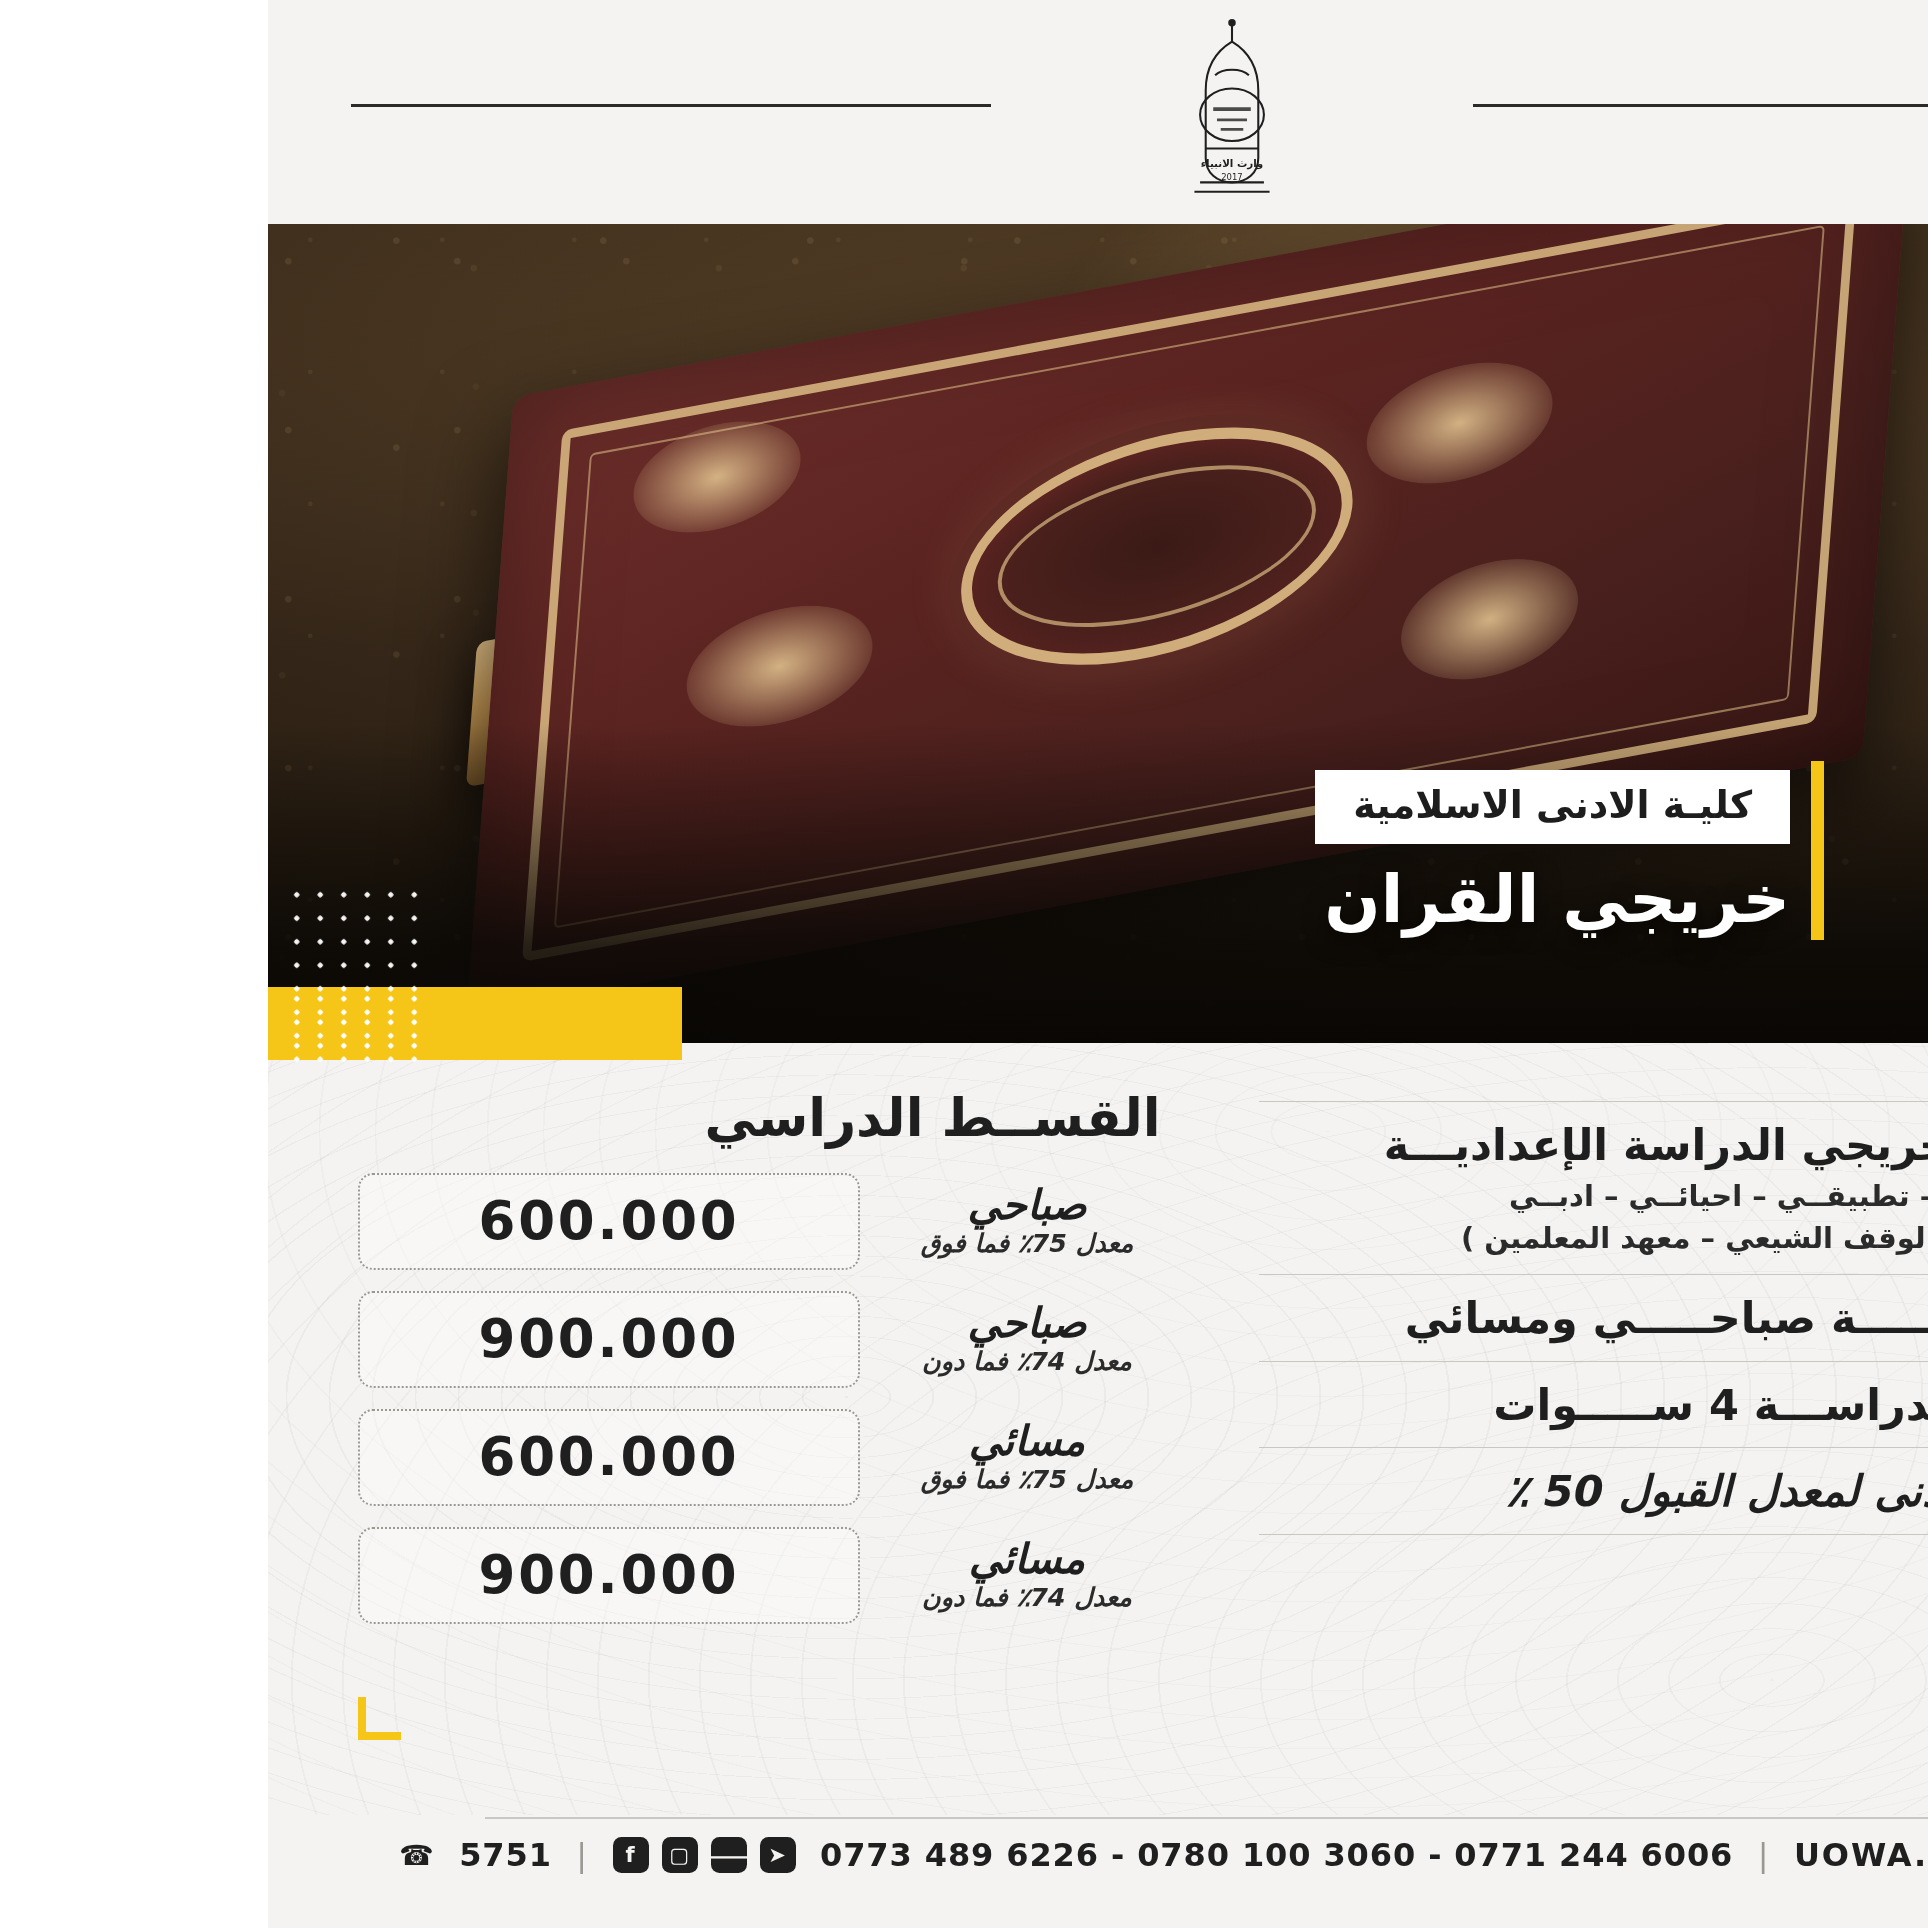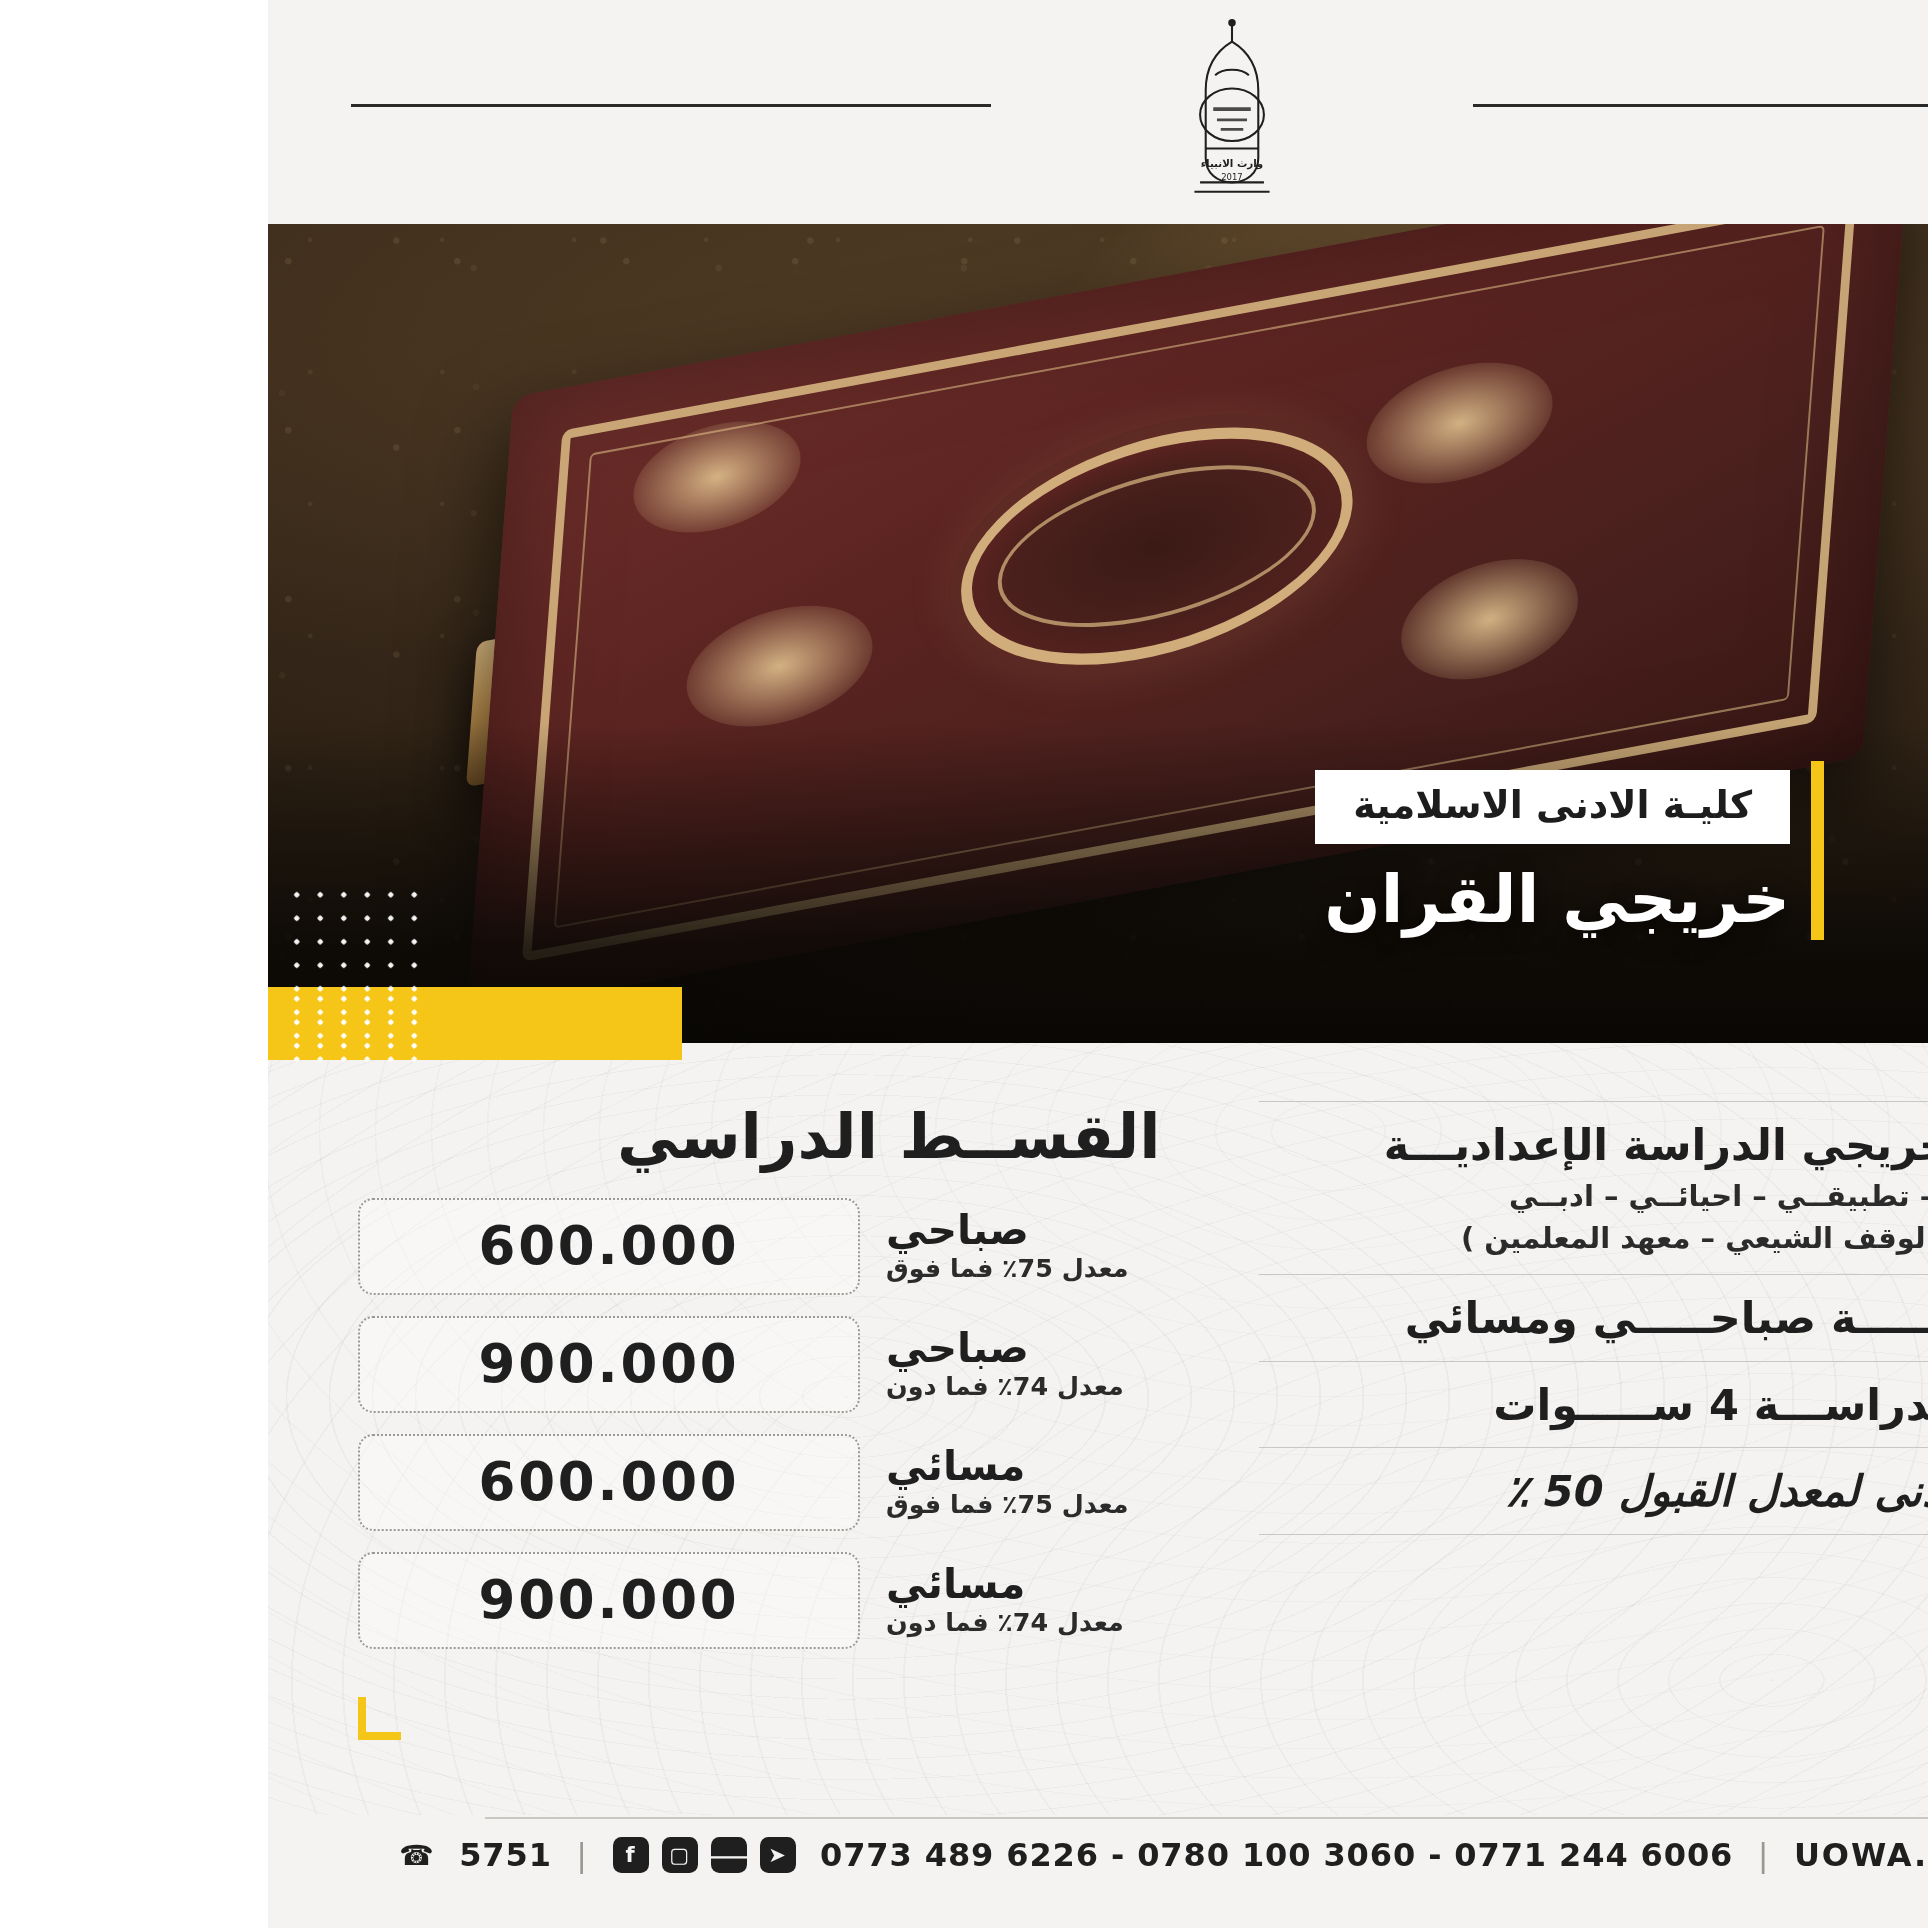--- a/index.html
+++ b/index.html
@@ -262,39 +262,39 @@
   }
 
   
   .fees-col {
     position: absolute;
     left: 90px; top: 45px;
     width: 810px;
   }
   .fees-title {
     text-align: right;
-    font-size: 62px;
+    font-size: 52px;
     font-weight: bold;
     color: #1f1f1f;
     letter-spacing: 1.9px;
     margin-bottom: 24.5px;
     padding-right: 7.5px;
-    margin-top: 12px;
   }
   .fee-row {
     display: flex;
     align-items: center;
     justify-content: flex-start;
     gap: 26px;
     margin-bottom: 21px;
     direction: rtl;
   }
   .fee-labels {
     width: 282px;
-    text-align: left;
+    text-align: center;
+    font-style: italic;
   }
   .fee-label-main {
     font-size: 41px;
     font-weight: bold;
     color: #1f1f1f;
     line-height: 1.05;
   }
   .fee-label-sub {
     font-size: 25.4px;
     font-weight: bold;

